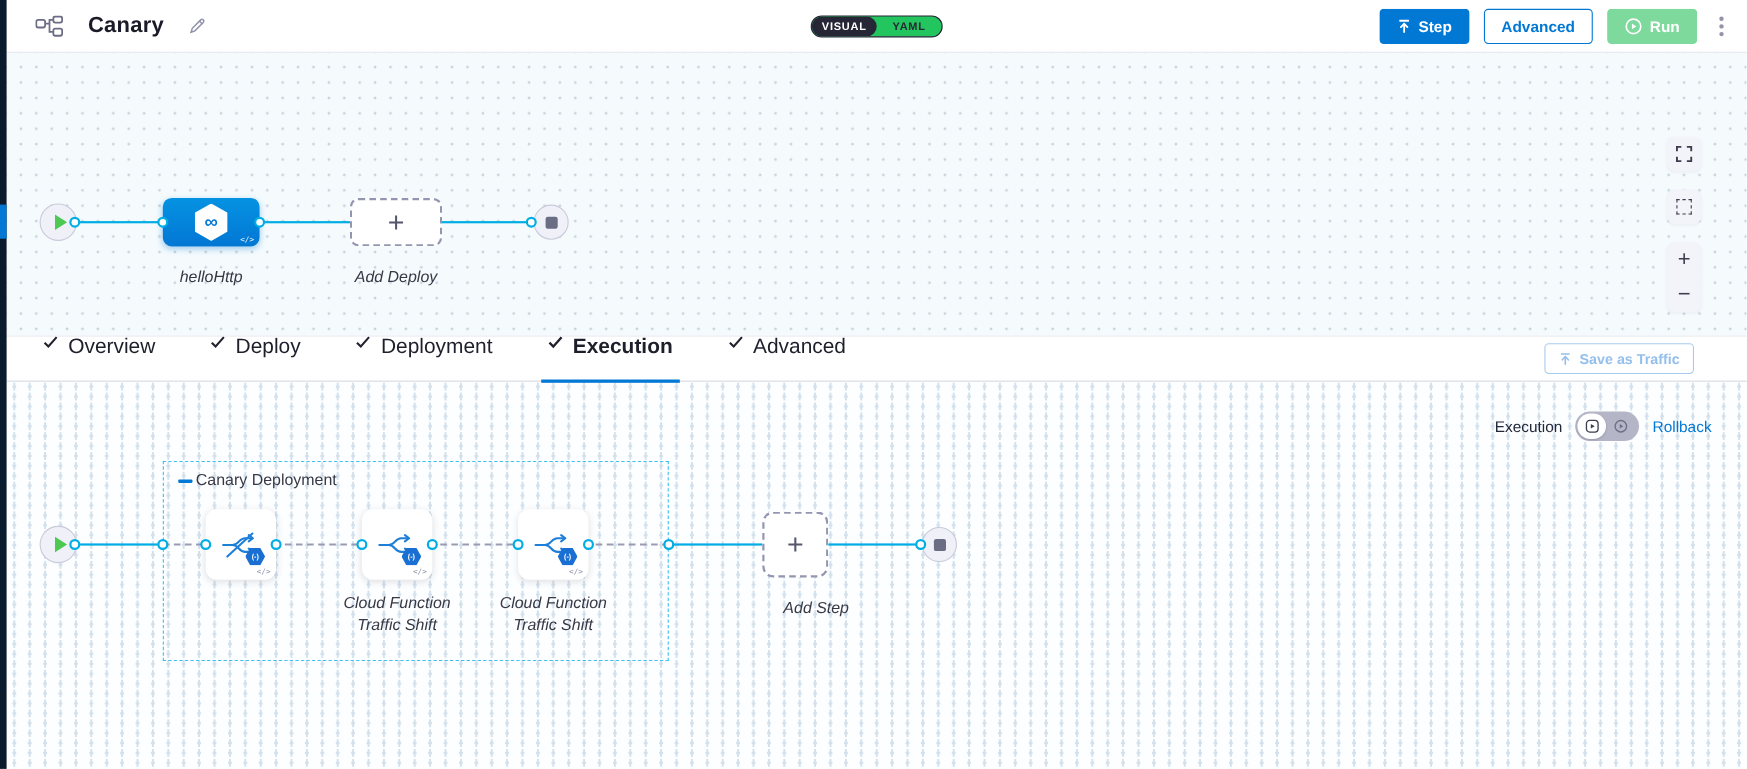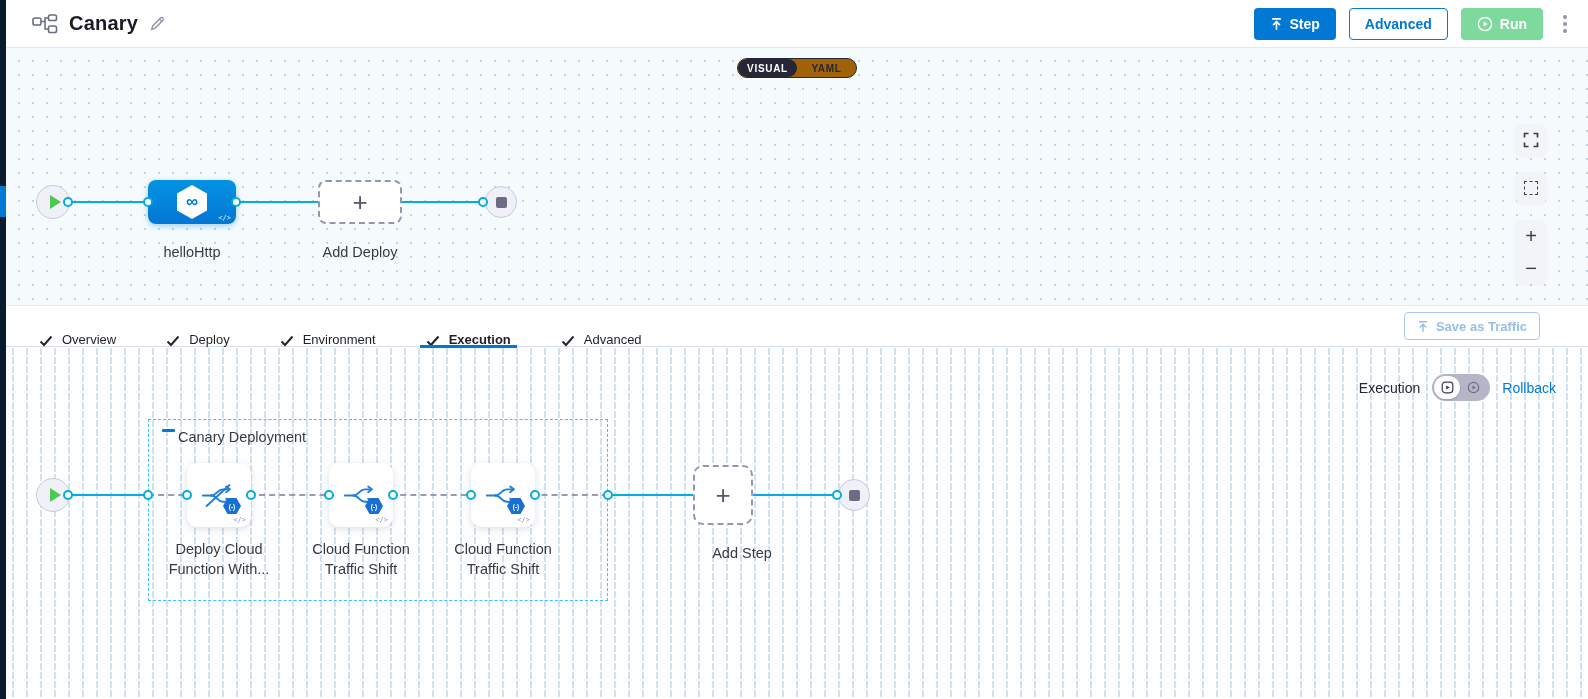--- a/index.html
+++ b/index.html
@@ -7,26 +7,26 @@
   body { font-family: "Liberation Sans", sans-serif; background:#fff; overflow:hidden; }
   .app { position:relative; width:1588px; height:699px; background:#fff; overflow:hidden; }
 
   
   .left-rail { position:absolute; left:0; top:0; width:6px; height:699px; background:#0a1b2e; z-index:40; }
   .rail-highlight { position:absolute; left:0; top:186px; width:6px; height:31px; background:#0278d5; }
 
   
   .header { position:absolute; left:6px; right:0; top:0; height:48px; background:#fff;
             border-bottom:1px solid #e6e7f0; display:flex; align-items:center; z-index:30; }
-  .header-left { display:flex; align-items:center; gap:11px; padding-left:26px; }
+  .header-left { display:flex; align-items:center; gap:22px; padding-left:26px; }
   .page-title { font-size:20px; font-weight:bold; color:#1b1b28; letter-spacing:.2px; }
   .icon-btn { display:inline-flex; align-items:center; justify-content:center; cursor:pointer; background:none; border:none; }
 
   .mode-toggle { position:absolute; left:731px; top:14px; width:120px; height:20px; border:1.5px solid #262636;
-                 border-radius:11px; background:#a16207; display:flex; overflow:hidden; cursor:pointer;margin-top:44px; }
+                 border-radius:11px; background:#22c55e; display:flex; overflow:hidden; cursor:pointer; }
   .mode-seg { flex:1; display:flex; align-items:center; justify-content:center; font-size:10px;
               font-weight:bold; letter-spacing:.7px; color:#262636; border-radius:10px; }
   .mode-seg.sel { background:#262636; color:#fff; }
 
   .header-right { margin-left:auto; display:flex; align-items:center; gap:13px; padding-right:14px; }
   .unsaved-badge { background:#f3f3fa; color:#ff7b26; font-weight:bold; font-size:13.5px; border-radius:4px;
                    height:30px; padding:0 16px; display:flex; align-items:center; gap:9px; }
   .dot-orange { width:10px; height:10px; border-radius:50%; background:#ff7b26; flex:none; }
   .btn { height:32px; border-radius:4px; font-weight:bold; font-size:14px; display:inline-flex; align-items:center;
          justify-content:center; gap:7px; padding:0 15px; border:1px solid transparent; cursor:pointer;
@@ -60,56 +60,56 @@
                 display:flex; align-items:center; justify-content:center; z-index:4; cursor:pointer; }
   .hexagon { width:30px; height:34px; background:#fff;
              clip-path:polygon(50% 0,100% 25%,100% 75%,50% 100%,0 75%,0 25%);
              display:flex; align-items:center; justify-content:center; color:#0278d5;
              font-weight:bold; font-size:17px; }
   .code-mark-white { position:absolute; right:5px; bottom:2px; color:rgba(255,255,255,.9); font-size:7px;
                      font-family:"DejaVu Sans Mono", monospace; }
   .add-box { position:absolute; border:2px dashed #9496b1; border-radius:8px; background:#fff;
              display:flex; align-items:center; justify-content:center; z-index:4; cursor:pointer; }
   .plus-glyph { font-size:26px; font-weight:300; color:#55566b; line-height:1; }
-  .node-label { position:absolute; font-size:14.5px; color:#383946; text-align:center; line-height:20px; z-index:3; }
+  .node-label { position:absolute; font-size:14.5px; color:#383946; text-align:center; line-height:20px; z-index:3;font-style:italic; }
 
   .ctrl-btn { position:absolute; width:32px; height:32px; background:#f3f3fa; border-radius:8px;
               display:flex; align-items:center; justify-content:center; cursor:pointer;
               box-shadow:0 1px 2px rgba(40,41,61,.05); z-index:8; border:none; }
   .marquee-square { width:14px; height:14px; border:1.6px dashed #3c3d4e; }
   .zoom-panel { position:absolute; width:32px; height:64px; background:#f3f3fa; border-radius:8px;
                 display:flex; flex-direction:column; z-index:8; box-shadow:0 1px 2px rgba(40,41,61,.05); }
   .zoom-half { flex:1; display:flex; align-items:center; justify-content:center; font-size:20px;
                color:#3c3d4e; cursor:pointer; font-weight:300; }
 
   
   .tabbar { position:absolute; left:6px; right:0; top:305px; height:42px; background:#fff;
             border-top:1px solid #e8eaf1; border-bottom:1px solid #d8d9e3;
             display:flex; align-items:center; padding-left:33px; gap:50px; z-index:20; }
-  .tab { display:flex; align-items:flex-end; gap:9px; height:42px; position:relative; font-size:13px;
+  .tab { display:flex; align-items:flex-start; gap:9px; height:42px; position:relative; font-size:19px;
          color:#1f1f2c; cursor:pointer; }
   .tab.active { font-weight:bold; }
   .tab.active::after { content:""; position:absolute; left:-6px; right:-6px; bottom:-1px; height:3px; background:#0278d5; }
   .save-template-btn { position:absolute; right:48px; top:312px; height:28px; background:#fff;
                        border:1px solid #a8cbf0; color:#94bfec; border-radius:4px; font-size:13px; font-weight:bold;
                        display:flex; align-items:center; gap:7px; padding:0 12px; z-index:21; cursor:default;
                        font-family:"Liberation Sans",sans-serif; }
 
   
   .exec-row { position:absolute; top:27px; right:32px; display:flex; align-items:center; gap:12px; z-index:10; }
   .exec-label { font-size:14px; color:#22273a; }
   .mode-switch { width:58px; height:27px; background:#b4b5c6; border-radius:14px; display:flex;
                  align-items:center; padding:2px; cursor:pointer; }
   .switch-seg { width:26px; height:23px; display:flex; align-items:center; justify-content:center; border-radius:12px; }
   .switch-seg.on { background:#fff; box-shadow:0 1px 2px rgba(40,41,61,.2); }
   .rollback-link { font-size:14px; color:#0278d5; cursor:pointer; }
 
   .group-box { position:absolute; left:142px; top:72px; width:460px; height:182px;
                border:1px dashed #3ec1ef; z-index:2; }
-  .group-label { position:absolute; left:13px; top:9px; display:flex; gap:3px;
+  .group-label { position:absolute; left:13px; top:9px; display:flex; align-items:center; gap:3px;
                  font-size:14.5px; color:#383946; z-index:3; }
   .collapse-dash { width:13px; height:3px; background:#0278d5; border-radius:1px; cursor:pointer; flex:none; }
 
   .step-card { position:absolute; top:116px; width:64px; height:64px; background:#fff; border-radius:10px;
                box-shadow:0 2px 7px rgba(40,41,61,.14); display:flex; align-items:center; justify-content:center;
                z-index:5; cursor:pointer; }
   .hex-badge { position:absolute; right:10px; bottom:13px; width:18px; height:16px; background:#1a6fd3;
                clip-path:polygon(25% 0,75% 0,100% 50%,75% 100%,25% 100%,0 50%);
                color:#fff; font-size:6.5px; font-weight:bold; display:flex; align-items:center; justify-content:center; }
   .code-mark-gray { position:absolute; right:5px; bottom:3px; color:#9293ab; font-size:7px;
@@ -236,21 +236,21 @@
     <div class="tab">
       <svg width="14" height="12" viewBox="0 0 14 12" fill="none" stroke="#22222e" stroke-width="1.9">
           <path d="M1.5 6.5 L5 10 12.5 1.5"></path>
         </svg>
       <span>Deploy</span>
     </div>
     <div class="tab">
       <svg width="14" height="12" viewBox="0 0 14 12" fill="none" stroke="#22222e" stroke-width="1.9">
           <path d="M1.5 6.5 L5 10 12.5 1.5"></path>
         </svg>
-      <span>Environment</span>
+      <span>Deployment</span>
     </div>
     <div class="tab active">
       <svg width="14" height="12" viewBox="0 0 14 12" fill="none" stroke="#22222e" stroke-width="2.1">
           <path d="M1.5 6.5 L5 10 12.5 1.5"></path>
         </svg>
       <span>Execution</span>
     </div>
     <div class="tab">
       <svg width="14" height="12" viewBox="0 0 14 12" fill="none" stroke="#22222e" stroke-width="1.9">
           <path d="M1.5 6.5 L5 10 12.5 1.5"></path>
@@ -322,24 +322,20 @@
         <path d="M12 14 C18 14 18 20.5 24 20.5 H30"></path>
         <path d="M27.5 4.5 L31.5 7.5 27.5 10.5"></path>
         <path d="M27.5 17.5 L31.5 20.5 27.5 23.5"></path>
         <path d="M7 25 L31 3"></path>
       </svg>
       <div class="hex-badge">
         <span>(-)</span>
       </div>
       <span class="code-mark-gray">&lt;/&gt;</span>
     </div>
-    <div class="node-label" style="left:138px; top:192px; width:150px;">
-      <div>Deploy Cloud</div>
-      <div>Function With...</div>
-    </div>
 
     <div class="step-card" style="left:323px;">
       <svg width="38" height="27" viewBox="0 0 40 28" fill="none" stroke="#1e7fd9" stroke-width="2" stroke-linecap="round" stroke-linejoin="round">
         <path d="M3 14 h9"></path>
         <path d="M12 14 C18 14 18 7.5 24 7.5 H30"></path>
         <path d="M12 14 C18 14 18 20.5 24 20.5 H30"></path>
         <path d="M27.5 4.5 L31.5 7.5 27.5 10.5"></path>
         <path d="M27.5 17.5 L31.5 20.5 27.5 23.5"></path>
       </svg>
       <div class="hex-badge">

